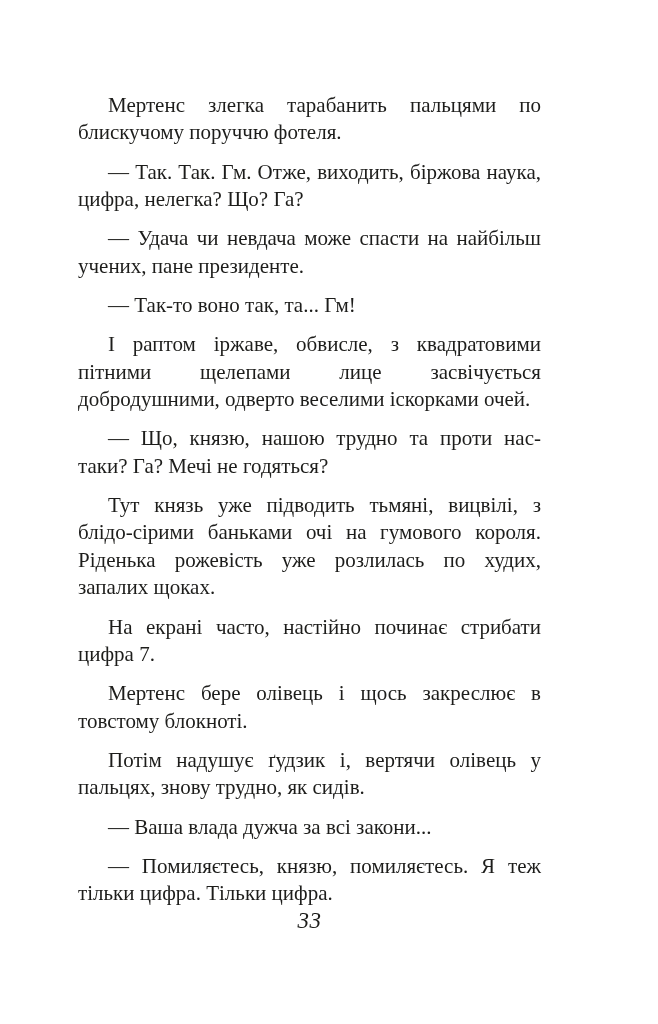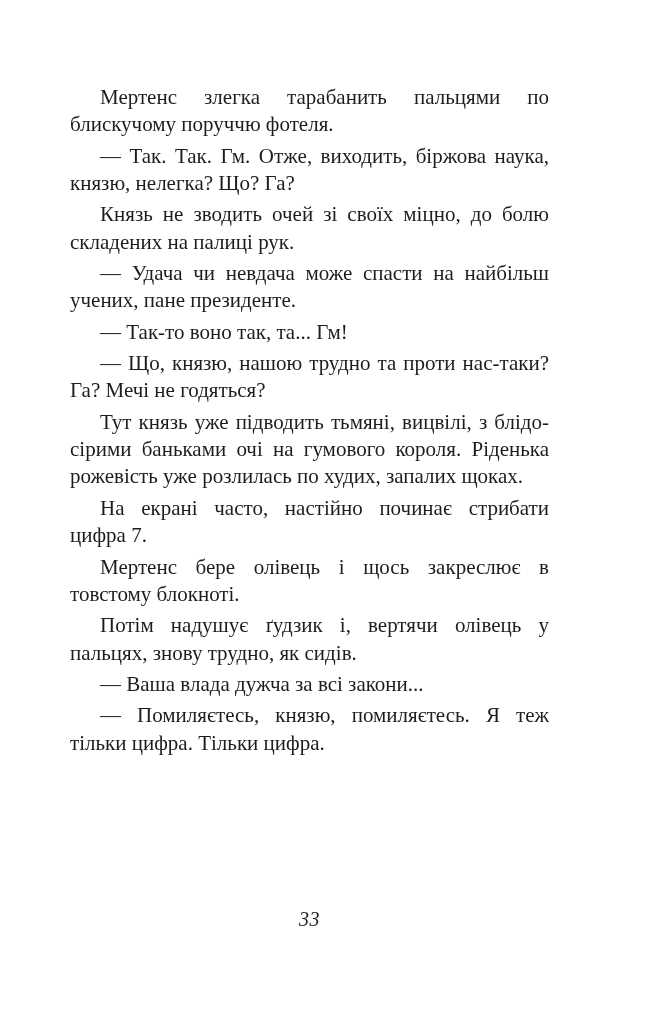--- a/index.html
+++ b/index.html
@@ -20,47 +20,47 @@
     position: absolute;
     left: 66px;
     top: 80px;
     width: 487px;
     font-size: 21px;
     line-height: 27.35px;
     text-align: justify;
     text-justify: inter-word;
   }
   .text-block p {
-    margin: 4px;
+    margin: 12px;
     padding: 0;
     text-indent: 30px;
     hyphens: manual;
     -webkit-hyphens: manual;
   }
   .page-number {
     position: absolute;
     left: 66px;
     top: 908px;
     width: 487px;
     text-align: center;
-    font-size: 20px;
+    font-size: 23px;
     font-style: italic;
     letter-spacing: 0.5px;
   }
 </style>
 </head>
 <body>
 
 <div class="page">
   <div class="text-block">
       <p>Мертенс злегка тарабанить пальцями по блискучому поруччю фотеля.</p>
-      <p>— Так. Так. Гм. Отже, виходить, біржова наука, князю, нелегка? Що? Га?</p>
-      <p>Князь не зводить очей зі своїх міцно, до болю складе­них на палиці рук.</p>
+      <p>— Так. Так. Гм. Отже, виходить, біржова наука, цифра, нелегка? Що? Га?</p>
       <p>— Удача чи невдача може спасти на найбільш учених, пане президенте.</p>
       <p>— Так-то воно так, та... Гм!</p>
+      <p>І раптом іржаве, обвисле, з квадратовими пітними ще­лепами лице засвічується добродушними, одверто весели­ми іскорками очей.</p>
       <p>— Що, князю, нашою трудно та проти нас-таки? Га? Мечі не годяться?</p>
       <p>Тут князь уже підводить тьмяні, вицвілі, з блідо-сірими баньками очі на гумового короля. Ріденька рожевість уже розлилась по худих, запалих щоках.</p>
       <p>На екрані часто, настійно починає стрибати цифра 7.</p>
       <p>Мертенс бере олівець і щось закреслює в товстому блокноті.</p>
       <p>Потім надушує ґудзик і, вертячи олівець у пальцях, знову трудно, як сидів.</p>
       <p>— Ваша влада дужча за всі закони...</p>
       <p>— Помиляєтесь, князю, помиляєтесь. Я теж тільки цифра. Тільки цифра.</p>
     </div>
   <div class="page-number">33</div>
 </div>

